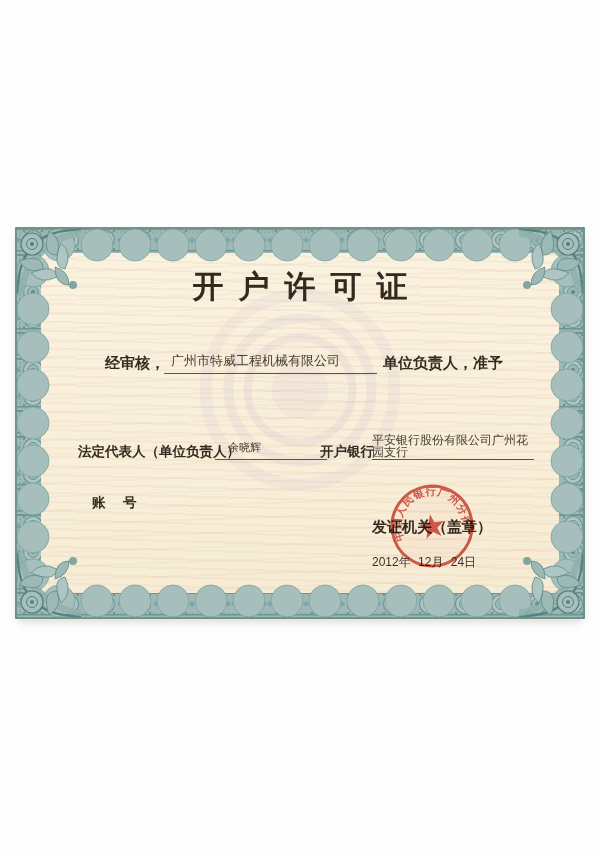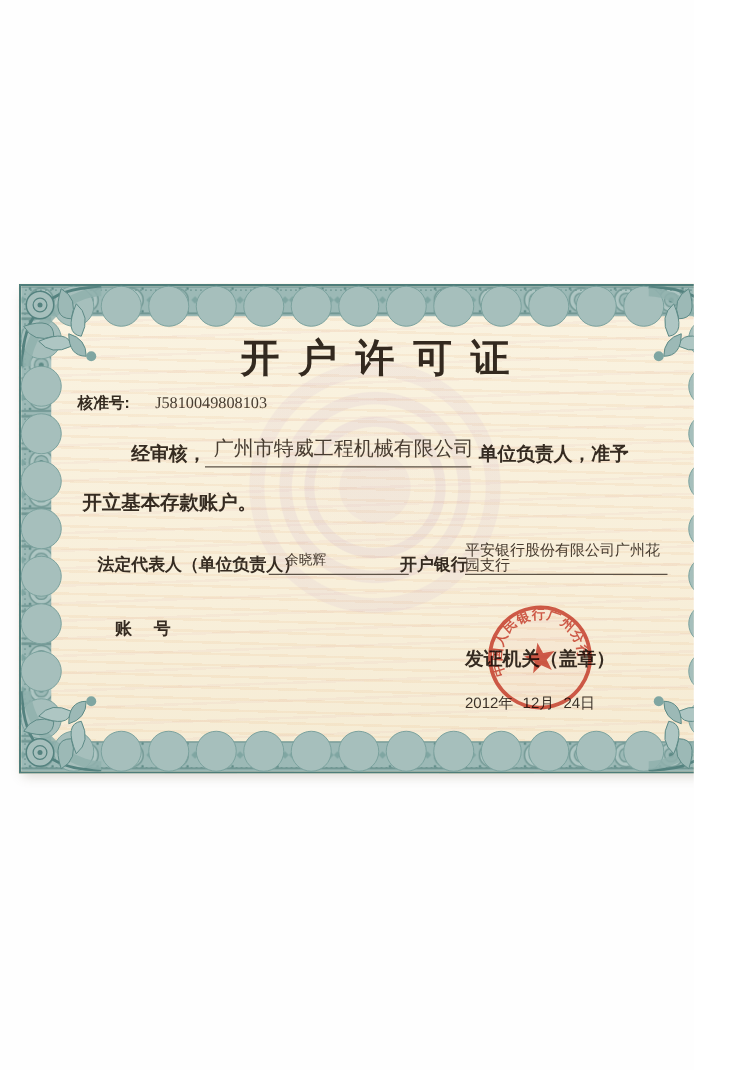--- a/index.html
+++ b/index.html
@@ -1,17 +1,17 @@
 <!DOCTYPE html>
 <html style="--serial_red: #b5372a; --seal_red: #cf4a3c; --border_teal: #9cb9b6; --border_teal_dark: #5d8a86; --paper_cream: #f9f1dc; --ink_dark: #33291f;"><head>
 <meta charset="utf-8">
 <style>
   html,body{margin:0;padding:0;background:#ffffff;}
   .page{
-    position:relative;width:555px;height:856px;background:#fefefe;overflow:hidden;
+    position:relative;width:600px;height:856px;background:#fefefe;overflow:hidden;
     font-family:"Liberation Sans",sans-serif;
   }
   .certificate{
     position:absolute;left:15px;top:227px;width:570px;height:392px;
     background:
       radial-gradient(circle at 285px 163px,
         rgba(185,150,198,0.10) 0 28px, rgba(185,150,198,0.02) 29px 48px,
         rgba(185,150,198,0.14) 49px 56px, rgba(250,242,223,0) 57px 66px,
         rgba(185,150,198,0.12) 67px 76px, rgba(250,242,223,0) 77px 88px,
         rgba(185,150,198,0.10) 89px 100px, rgba(250,242,223,0) 101px),
@@ -38,21 +38,21 @@
   .serial-group .lbl{font-size:12.5px;margin-right:5px;}
   .serial-prefix{color:#2f2a24;font-size:13.5px;}
   .serial-red{color:var(--serial_red,#b5372a);font-family:"Liberation Serif",serif;font-size:13.5px;letter-spacing:1px;}
 
   .t-prefix{position:absolute;left:90px;top:127px;font-size:15px;font-weight:700;color:#352b21;}
   .company-line{
     position:absolute;left:149px;top:124px;width:213px;height:23px;
     border-bottom:1px solid #5c5246;display:flex;align-items:flex-end;
     padding:0 0 3px 7px;box-sizing:border-box;
   }
-  .company-line .serifv{font-size:16px;white-space:nowrap;}
+  .company-line .serifv{font-size:13px;white-space:nowrap;}
   .t-suffix{position:absolute;left:368px;top:127px;font-size:15px;font-weight:700;color:#352b21;}
   .t-open{position:absolute;left:51px;top:165px;font-size:15.5px;font-weight:700;color:#352b21;}
 
   .legal-label{position:absolute;left:63px;top:216px;font-size:13.5px;}
   .name-line{
     position:absolute;left:200px;top:213px;width:112px;height:20px;
     border-bottom:1px solid #5c5246;display:flex;align-items:flex-start;
     padding:0 0 2px 13px;box-sizing:border-box;
   }
   .name-line .serifv{font-size:11px;}
@@ -172,32 +172,27 @@
 
       <use href="#cornerOrn" xlink:href="#cornerOrn"></use>
       <use href="#cornerOrn" xlink:href="#cornerOrn" transform="translate(570,0) scale(-1,1)"></use>
       <use href="#cornerOrn" xlink:href="#cornerOrn" transform="translate(0,392) scale(1,-1)"></use>
       <use href="#cornerOrn" xlink:href="#cornerOrn" transform="translate(570,392) scale(-1,-1)"></use>
     </svg>
 
     <div class="cert-title">开户许可证</div>
 
     <div class="approval-row">
-      <span class="approval-left">
-        <span class="lbl">核准号:</span>
-        <span class="serifv">J5810049808103</span>
-      </span>
     </div>
 
     <div class="t-prefix">经审核，</div>
     <div class="company-line">
       <span class="serifv">广州市特威工程机械有限公司</span>
     </div>
     <div class="t-suffix">单位负责人，准予</div>
-    <div class="t-open">开立基本存款账户。</div>
 
     <div class="legal-label lbl">法定代表人（单位负责人）</div>
     <div class="name-line">
       <span class="serifv">余晓辉</span>
     </div>
     <div class="bank-label lbl">开户银行</div>
     <div class="bank-line">平安银行股份有限公司广州花园支行</div>
 
     <div class="account-label lbl">账　号</div>
 

